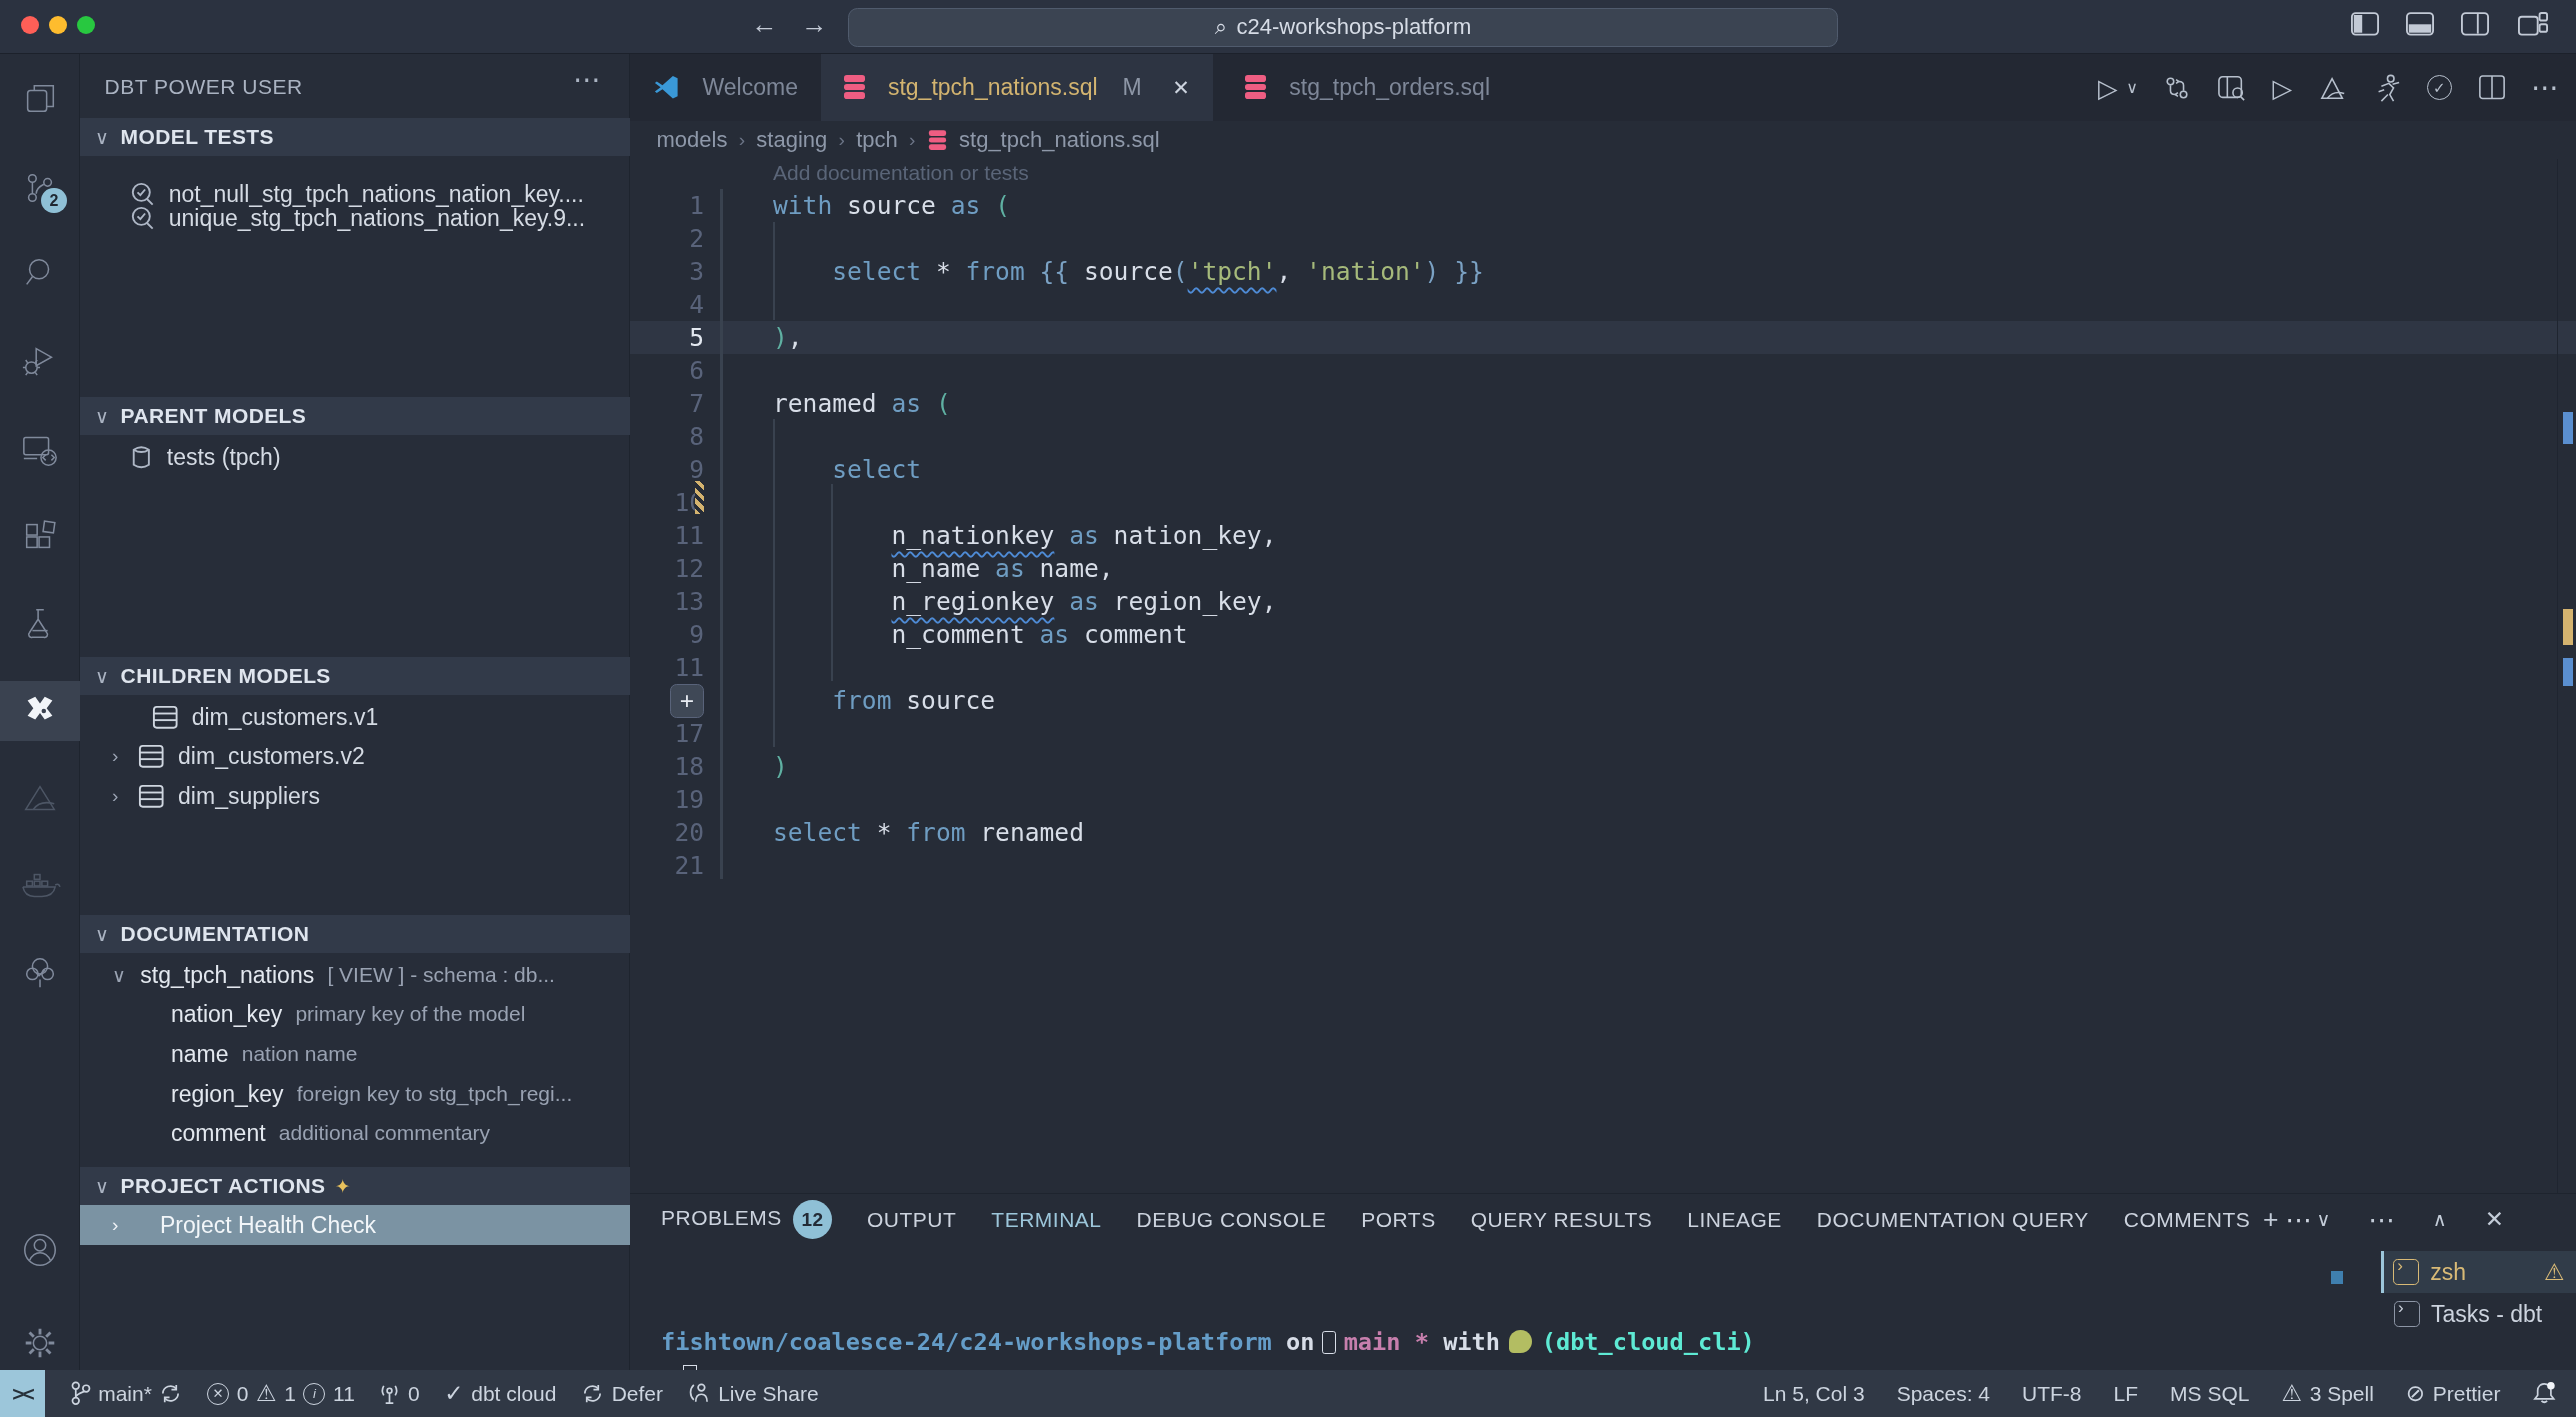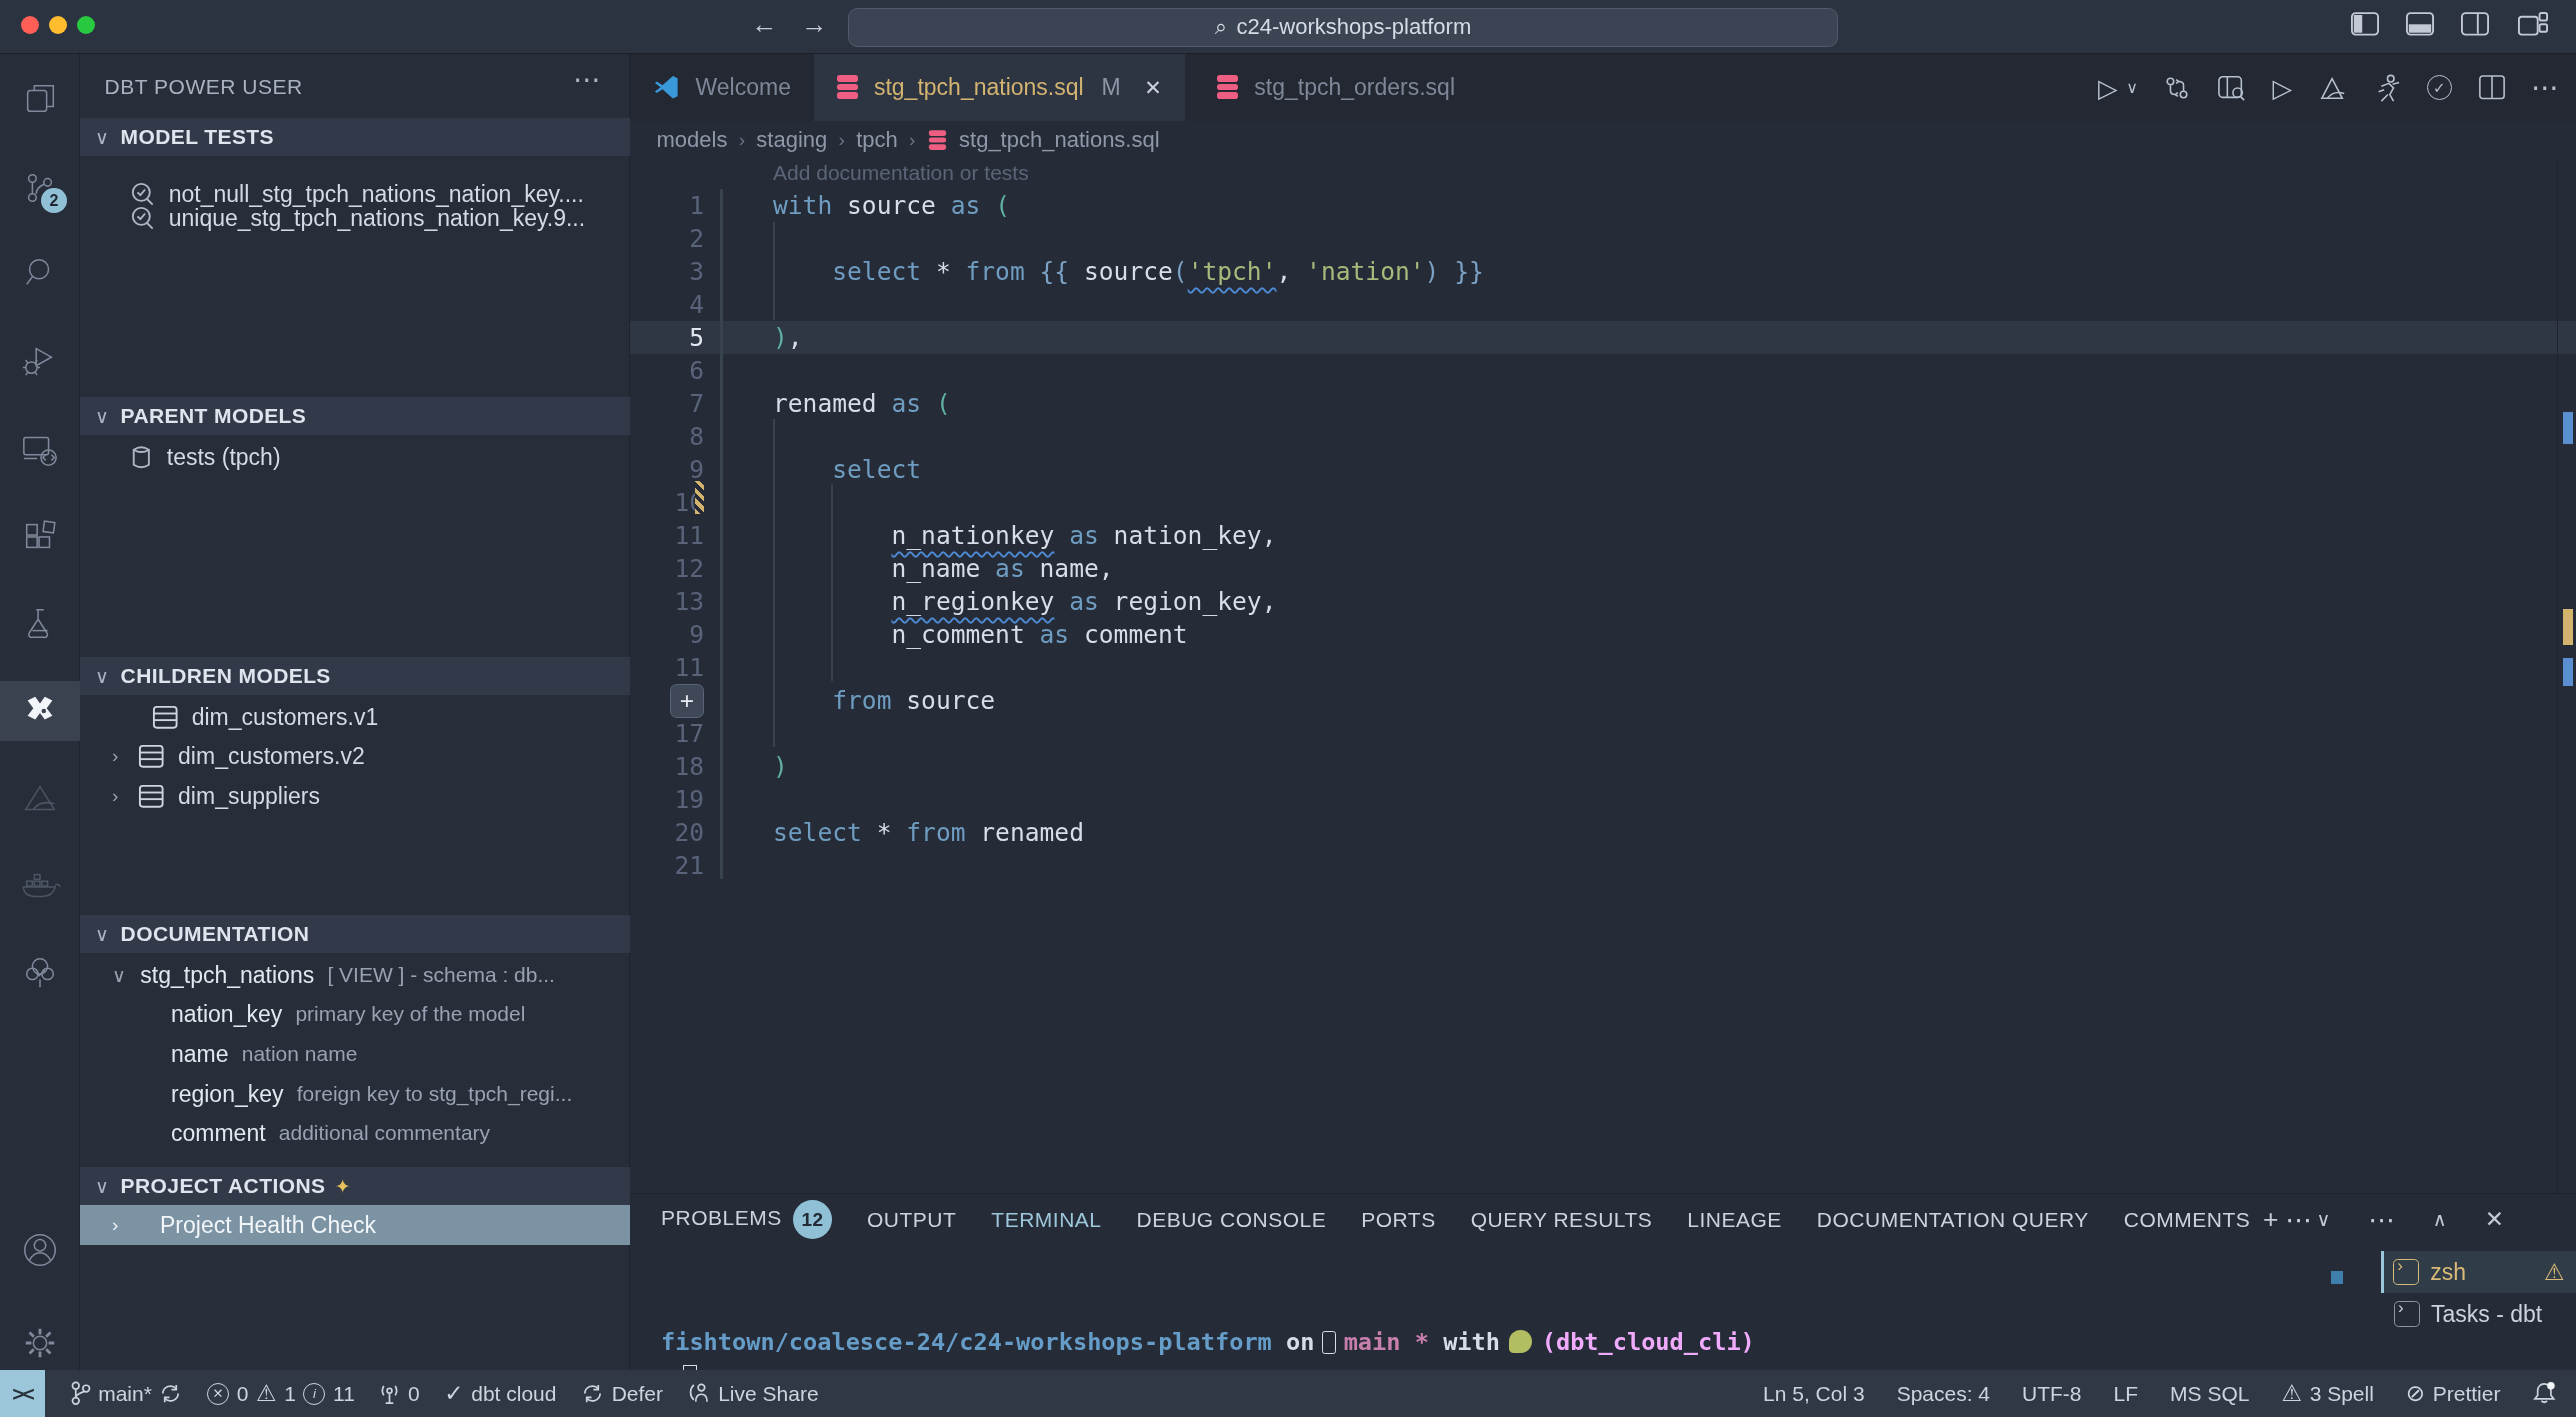--- a/index.html
+++ b/index.html
@@ -32,21 +32,21 @@
   .srow .ic{margin:0 13.2px 0 49px;flex:0 0 auto;display:flex;}
   .srow .chev{margin:0 0 0 32px;font-size:19px;color:#9aa3b3;width:17px;}
   .srow .chev + .ic{margin-left:9.4px;}
   .srow.sel{background:#7b93a3;color:#f2f6f9;}
   .colname{font-size:23px;color:#e3e8ef;margin-left:91px;}
   .coldesc{font-size:21px;color:#99a2b2;margin-left:13.2px;}
   .meta{font-size:21px;color:#99a2b2;margin-left:13.2px;}
   .sparkle{color:#e8c15c;font-size:19px;margin-left:9.4px;}
   
   #tabstrip{position:absolute;left:630px;top:54px;right:0;height:67px;background:#232833;display:flex;}
-  .tab{height:67px;display:flex;align-items:center;padding:0 23px;font-size:23px;color:#7e8798;gap:16px;}
+  .tab{height:67px;display:flex;align-items:center;padding:0 23px;font-size:23px;color:#7e8798;gap:23px;}
   .tab.active{background:#2d3442;color:#d3b470;}
   .tab .m{color:#8d96a6;margin-left:1.9px;} .tab .x{color:#ccd3de;font-size:21px;margin-left:7.6px;}
   #editor-actions{position:absolute;right:17px;top:54px;height:67px;display:flex;align-items:center;gap:25.5px;color:#b7c0cd;}
   #editor-actions svg{stroke:#b7c0cd;fill:none;stroke-width:1.7;}
   .playglyph{font-size:25.5px;} .dd{font-size:16px;margin-left:-17px;color:#b7c0cd;}
   .ckc{width:25.5px;height:25.5px;border:1.9px solid #b7c0cd;border-radius:50%;display:flex;align-items:center;justify-content:center;font-size:15px;}
   
   #breadcrumb{position:absolute;left:630px;top:121px;right:0;height:38px;background:#262c37;display:flex;align-items:center;
               font-size:22px;color:#8e98a9;gap:11.3px;padding-left:26.5px;}
   #breadcrumb .sep{color:#6b7486;font-size:19px;}
@@ -76,21 +76,21 @@
   
   #panel{position:absolute;left:630px;top:1193px;right:0;height:178px;background:#262c37;border-top:0.9px solid #1e242e;}
   #panel-tabs{position:absolute;left:31px;top:0;height:51px;display:flex;align-items:center;gap:35px;font-size:21px;
               color:#ccd3de;letter-spacing:0.5px;}
   .ptab.active{color:#9cc6da;text-align:right;}
   .pbadge{display:inline-flex;width:39px;height:39px;border-radius:50%;background:#8fc0d6;color:#232b36;font-size:19px;font-weight:bold;
           align-items:center;justify-content:center;margin-left:11.3px;vertical-align:middle;}
   #panel-icons{position:absolute;right:72px;top:0;height:51px;display:flex;align-items:center;gap:38px;font-size:26.5px;color:#c3ccd8;}
   #term{position:absolute;left:0;top:51px;right:198px;bottom:0;font-family:"DejaVu Sans Mono",monospace;font-size:23.6px;}
   #term-line1{position:absolute;left:31px;top:83px;white-space:pre;font-weight:bold;color:#d8dee8;}
-  .tpath{color:#659dc8;} .tbranch{color:#c77fad;} .tstar{color:#c77fad;} .tenv{color:#f0abfc;}
+  .tpath{color:#659dc8;} .tbranch{color:#c77fad;} .tstar{color:#c77fad;} .tenv{color:#5eead4;}
   .tofu{display:inline-block;width:14px;height:23px;border:1.9px solid #d8dee8;border-radius:2.8px;margin:0 7.6px;vertical-align:-3.8px;}
   .snake{display:inline-block;width:23px;height:23px;border-radius:50% 50% 50% 20%;background:#b3bd62;margin:0 9.4px;vertical-align:-2.8px;}
   #term-line2{position:absolute;left:5.7px;top:119px;color:#d8dee8;font-weight:bold;display:flex;align-items:center;gap:9.4px;}
   #term-line2 .circ{color:#5c6678;font-weight:normal;}
   .cursorbox{display:inline-block;width:14px;height:26.5px;border:1.9px solid #d8dee8;}
   #term-list{position:absolute;right:0;top:57px;width:195px;}
   .trow{height:42px;display:flex;align-items:center;font-size:23px;gap:11.3px;padding-left:13.2px;}
   .trow.sel{background:#313c49;border-left:3.8px solid #9cc6da;padding-left:9.4px;color:#d9ba76;}
   .trow .ticon{width:25.5px;height:25.5px;border:1.9px solid #8d96a6;border-radius:4.7px;position:relative;flex:0 0 auto;}
   .trow.sel .ticon{border-color:#d9ba76;}

